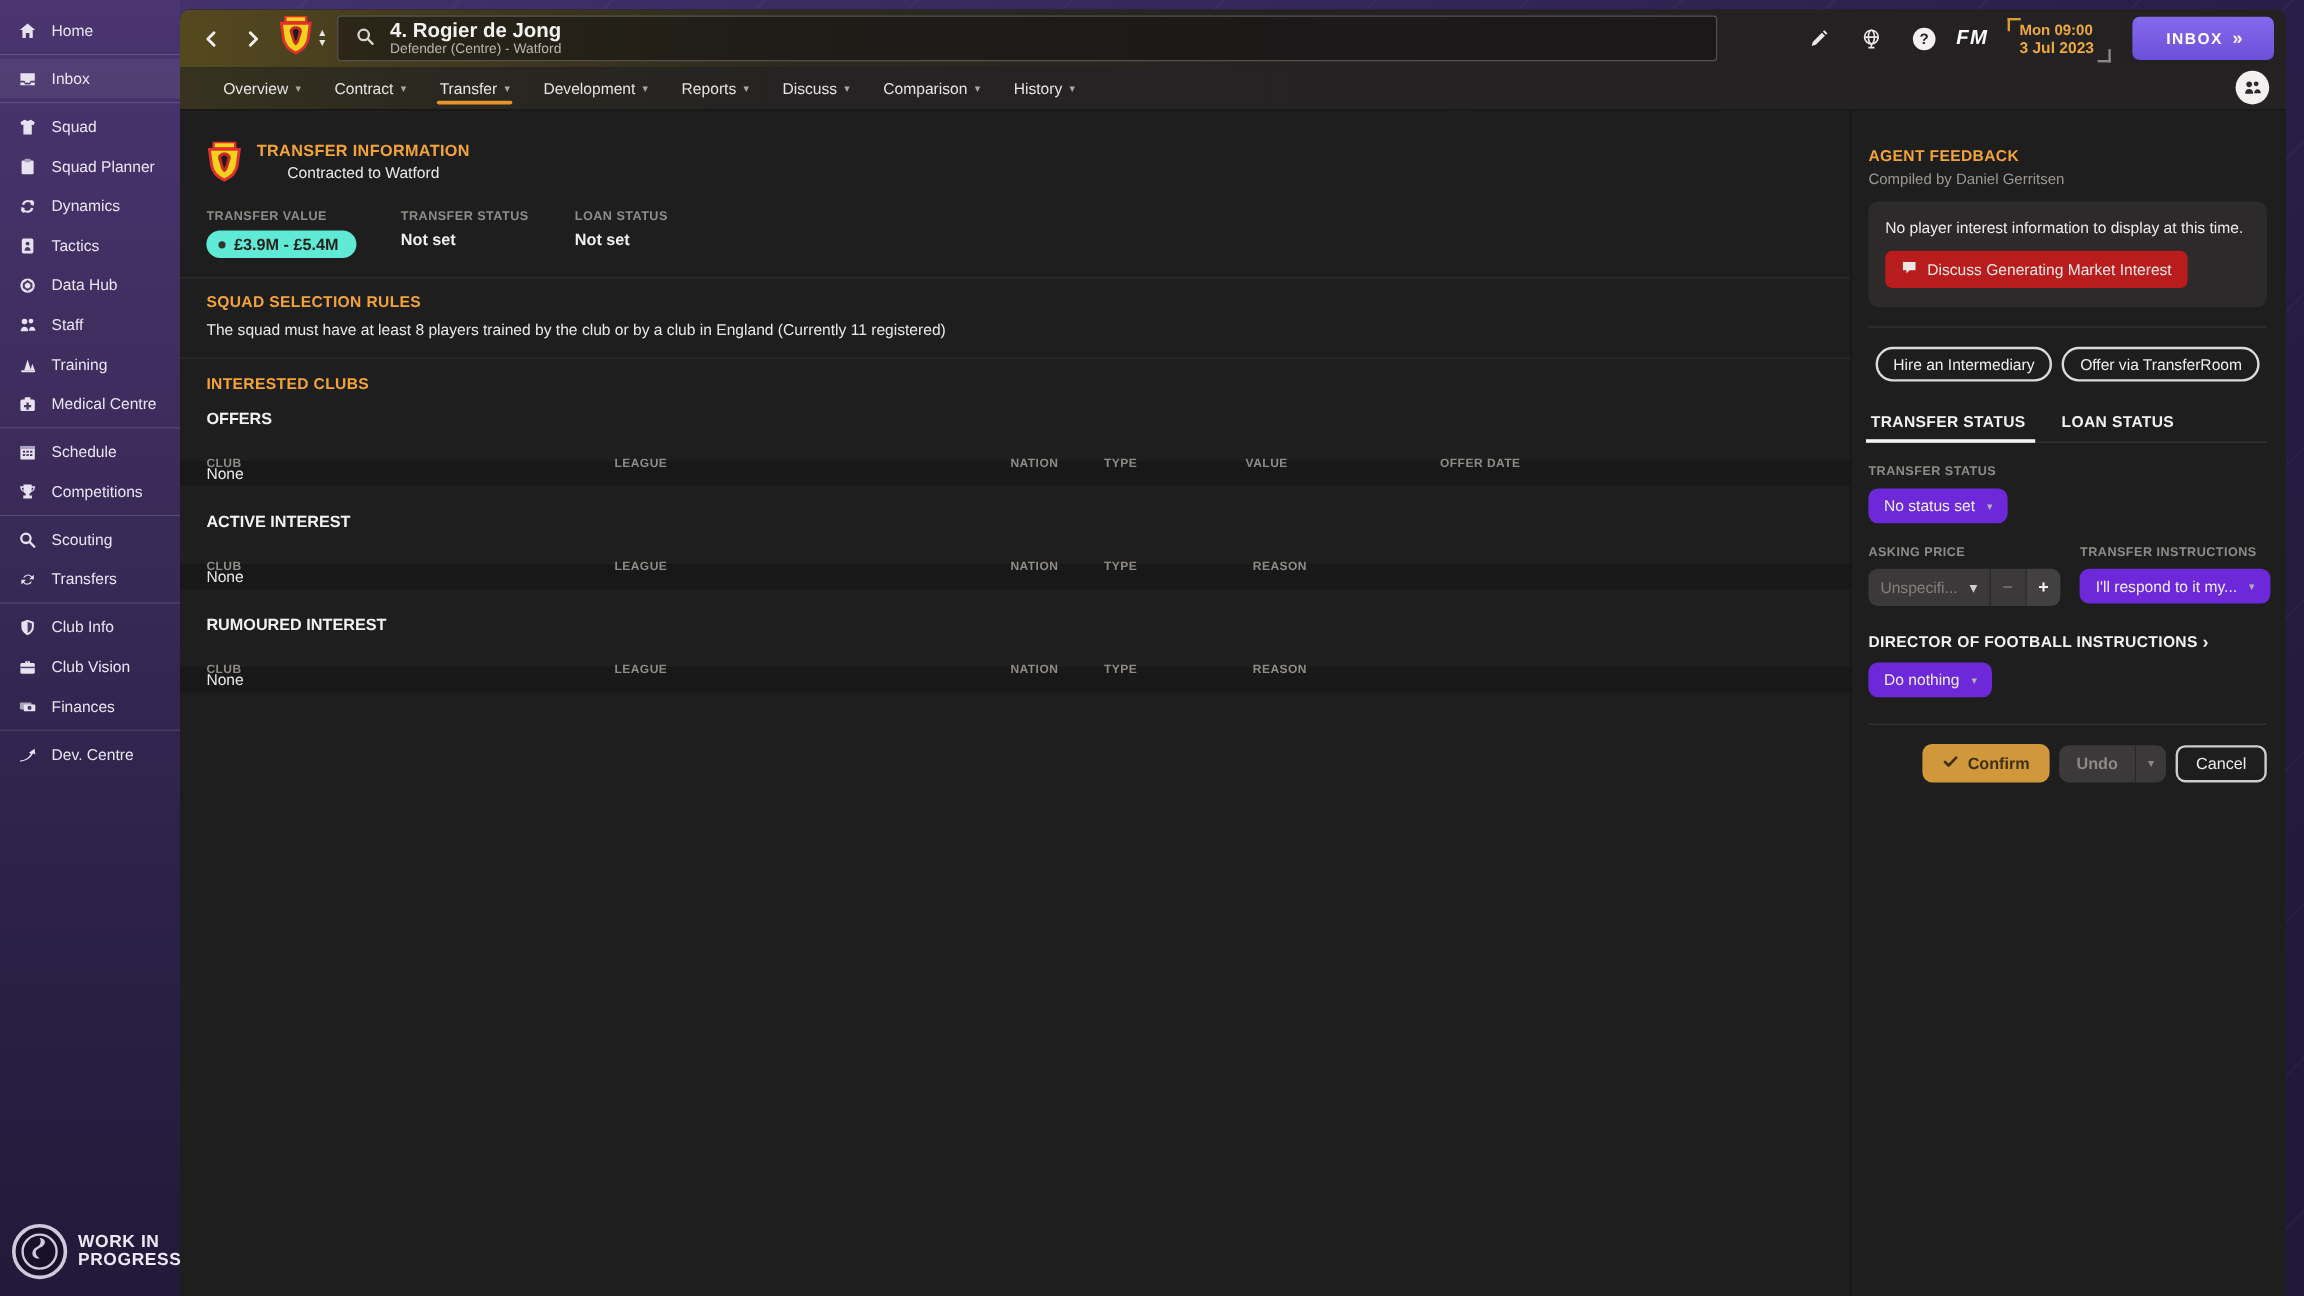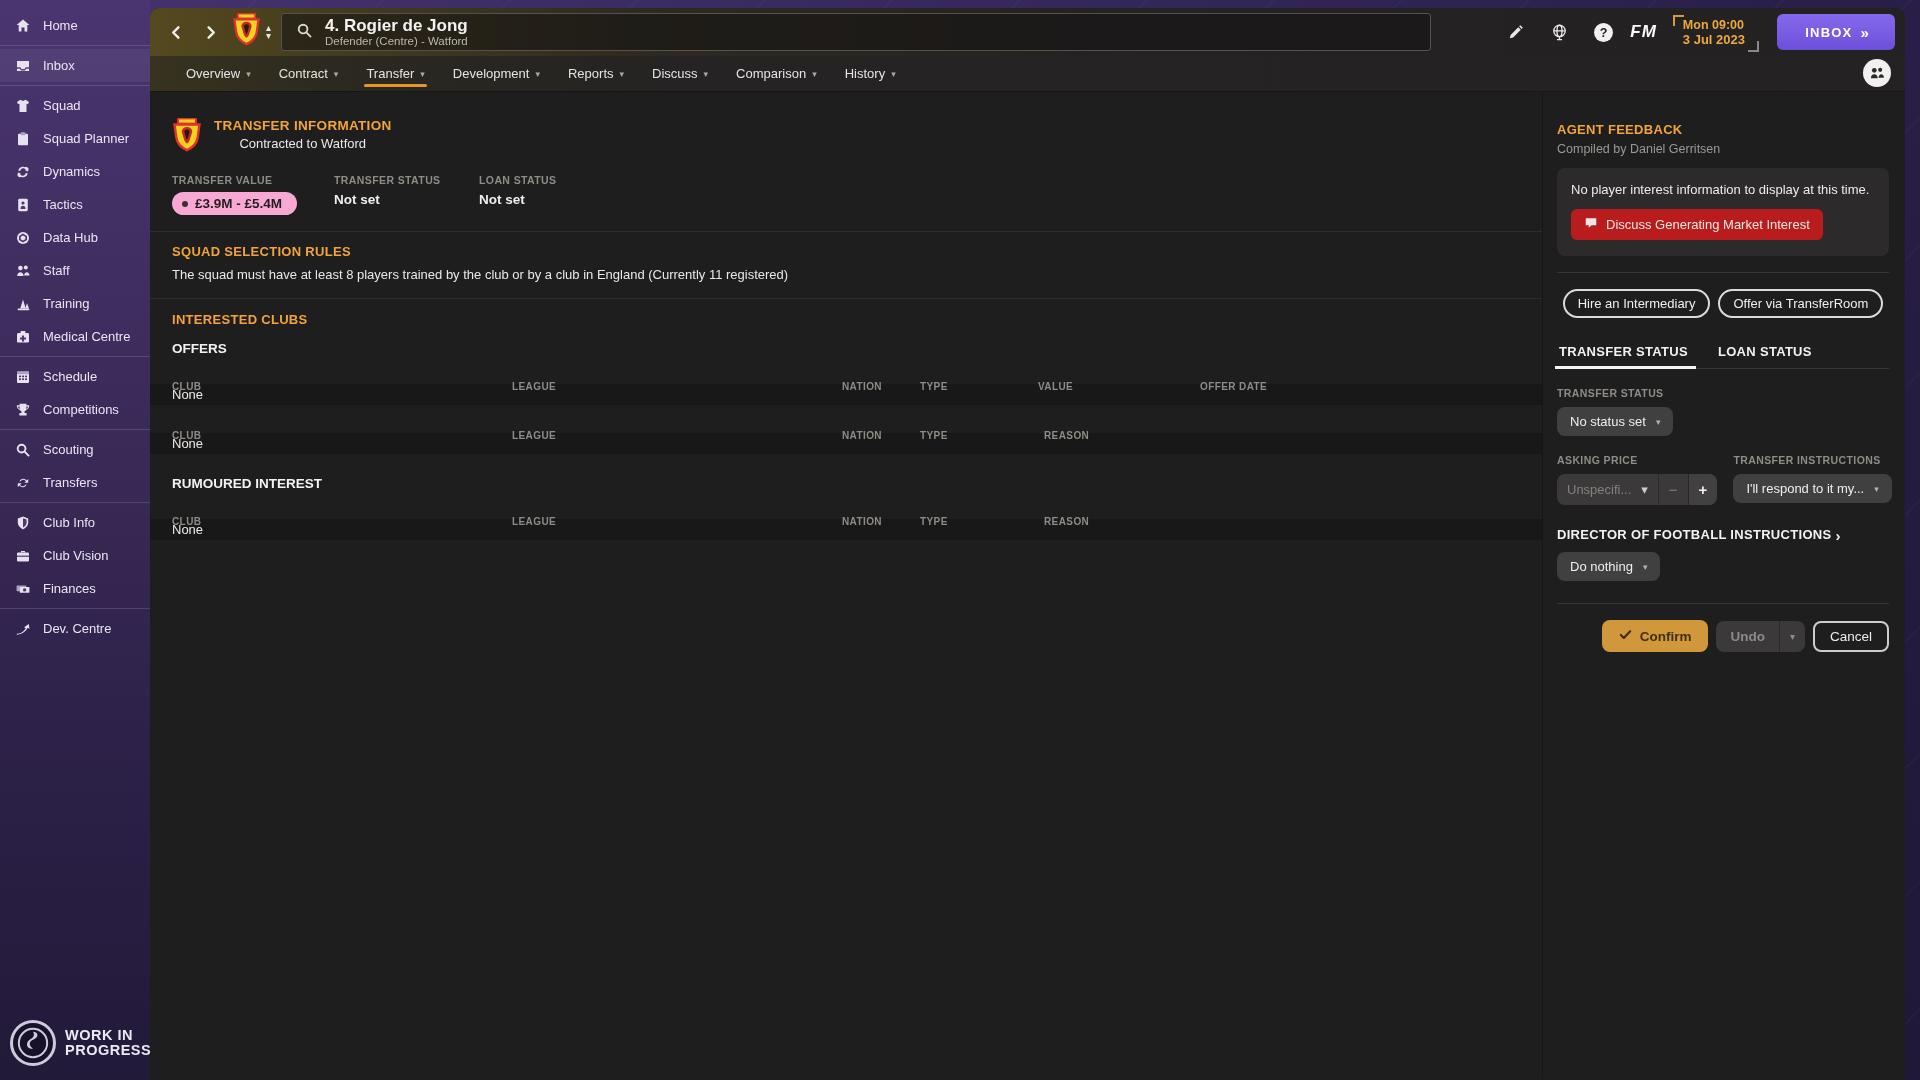--- a/index.html
+++ b/index.html
@@ -70,21 +70,21 @@
   .main-col{ flex:1; padding-top:26px; overflow:hidden; }
   .right-col{ width:363px; flex:0 0 363px; border-left:1px solid #171616; padding:30px 16px 0 14px; }
   
   .mc-pad{ padding-left:22px; padding-right:24px; }
   .ti-head{ display:flex; gap:12px; align-items:flex-start;text-align:center; }
   .ti-title{ color:#f2a43b; font-weight:bold; font-size:13.5px; letter-spacing:.3px; }
   .ti-sub{ color:#e9e8e7; font-size:13px; margin-top:3px; }
   .fields{ display:flex; margin-top:17px; }
   .f-label{ color:#8f8c88; font-size:10.5px; font-weight:bold; letter-spacing:.4px; }
   .f-val{ margin-top:6px; font-weight:bold; font-size:13.5px; color:#f0efee; }
-  .pill{ display:inline-flex; align-items:center; gap:7px; background:#f9a8d4; color:#211f1e;
+  .pill{ display:inline-flex; align-items:center; gap:7px; background:#5eead4; color:#211f1e;
     border-radius:13px; padding:4px 15px 4px 10px; font-weight:bold; font-size:13.5px; cursor:pointer; }
   .pill .tag-dot{ width:6px; height:6px; border-radius:50%; background:#35332f; }
   .hr{ height:1px; background:#2f2d2b; margin:16px 0 0 0; }
   .sec-title{ color:#f2a43b; font-weight:bold; font-size:13px; letter-spacing:.3px; }
   .rule-text{ color:#e9e8e6; font-size:13px; margin-top:8px; }
   .sub-title{ color:#f3f2f1; font-weight:bold; font-size:13.5px; }
   .t-head{ position:relative; height:14px; margin-top:9px; }
   .t-head span{ position:absolute; top:16px; color:#8f8c88; font-size:10px; font-weight:bold; letter-spacing:.4px; }
   .t-row{ margin-top:5px; background:rgba(0,0,0,0.18); padding:3px 0 3px 22px; color:#eceae9; font-size:13px; }
   
@@ -96,21 +96,21 @@
     border:none; border-radius:6px; color:#e9e8e6; font-size:13px; padding:7px 13px; cursor:pointer;
     font-family:"Liberation Sans", sans-serif; }
   .rc-hr{ height:1px; background:#383534; margin:16px 0; }
   .btn-row{ display:flex; gap:8px; justify-content:center; }
   .outline-btn{ background:transparent; border:2px solid #dddbd9; border-radius:15px; color:#f0efee;
     font-size:13px; padding:5px 13px; cursor:pointer; white-space:nowrap; font-family:"Liberation Sans", sans-serif; }
   .status-tabs{ display:flex; gap:26px; margin-top:26px; border-bottom:1px solid #383534; }
   .st-tab{ padding:0 2px 9px; font-weight:bold; font-size:13px; letter-spacing:.3px; color:#f2f1f0; cursor:pointer; position:relative; }
   .st-tab.active::after{ content:""; position:absolute; left:-2px; right:-6px; bottom:-1px; height:3px; background:#f4f3f2; }
   .ctl-label{ color:#8f8c88; font-size:10.5px; font-weight:bold; letter-spacing:.4px; margin-top:18px; }
-  .dd{ display:inline-flex; align-items:center; gap:10px; background:#404040; border-radius:8px;
+  .dd{ display:inline-flex; align-items:center; gap:10px; background:#6d28d9; border-radius:8px;
     padding:7px 13px; color:#efeeed; font-size:13px; margin-top:8px; cursor:pointer; white-space:nowrap; }
   .dd .carat{ font-size:9px; color:#b5b2ae; }
   .ctl-grid{ display:flex; gap:16px; }
   .ctl-col{ display:flex; flex-direction:column; }
   .price-ctl{ display:inline-flex; margin-top:8px; background:#3b3939; border-radius:8px; overflow:hidden; height:31px; }
   .price-ctl .seg{ display:flex; align-items:center; padding:0 10px; cursor:pointer; }
   .price-ctl .val{ color:#84817d; gap:10px; display:inline-flex; align-items:center; }
   .price-ctl .sep{ width:1px; background:#2a2828; }
   .price-ctl .minus{ color:#84817d; font-size:15px; }
   .price-ctl .plus{ color:#f2f1f0; font-weight:bold; font-size:15px; background:#424040; }
@@ -498,20 +498,23 @@
       <div class="t-head">
         <span style="left:22px">CLUB</span>
         <span style="left:362px">LEAGUE</span>
         <span style="left:692px">NATION</span>
         <span style="left:770px">TYPE</span>
         <span style="left:888px">VALUE</span>
         <span style="left:1050px">OFFER DATE</span>
       </div>
       <div class="t-row">None</div>
 
+      <div class="mc-pad" style="margin-top:22px">
+        <div class="sub-title">ACTIVE INTEREST</div>
+      </div>
       <div class="t-head">
         <span style="left:22px">CLUB</span>
         <span style="left:362px">LEAGUE</span>
         <span style="left:692px">NATION</span>
         <span style="left:770px">TYPE</span>
         <span style="left:894px">REASON</span>
       </div>
       <div class="t-row">None</div>
 
       <div class="mc-pad" style="margin-top:22px">

